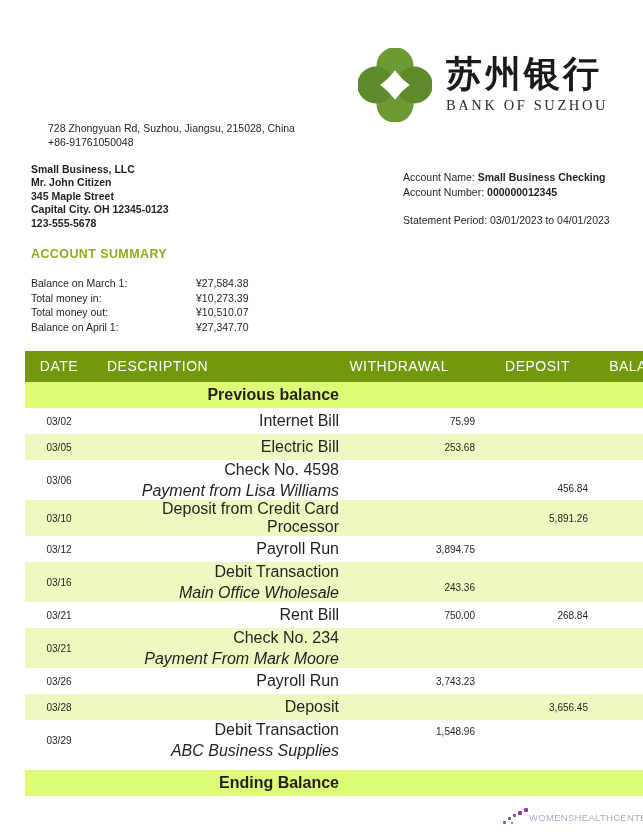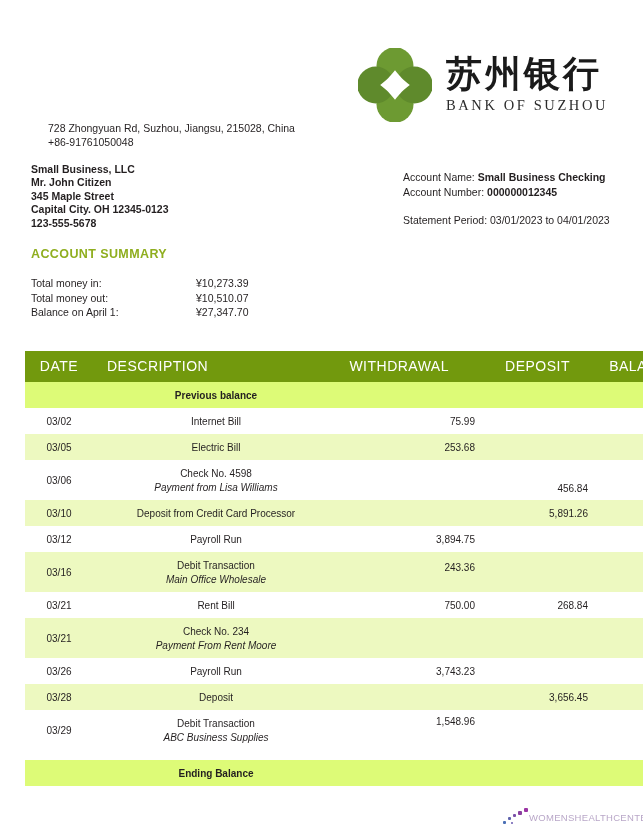--- a/index.html
+++ b/index.html
@@ -149,21 +149,21 @@
 
   .txn-table tbody td {
     vertical-align: middle;
     padding: 0;
     color: #231f20;
   }
   .txn-table tbody tr { height: 26px; }
   .txn-table tbody tr.tall { height: 40px; }
 
   td.c-date { text-align: center; font-size: 10px; }
-  td.c-desc { text-align: center; padding-left: 14px; font-size: 10px; }
+  td.c-desc { text-align: right; padding-left: 14px; font-size: 16px; }
   td.c-with { text-align: right; padding-right: 26px; font-size: 10px; }
   td.c-dep  { text-align: right; padding-right: 18px; font-size: 10px; }
   td.c-bal  { text-align: right; padding-right: 12px; font-size: 10px; }
 
   tr.shade td { background: #edf9c0; }
   tr.plain td { background: #ffffff; }
 
   tr.summary-row td {
     background: #ddfb77;
     font-weight: bold;
@@ -240,20 +240,24 @@
       <span>Account Number:</span>
       <span class="val">000000012345</span>
     </div>
     <div class="period">Statement Period: 03/01/2023 to 04/01/2023</div>
   </div>
 
   <div class="summary-title">ACCOUNT SUMMARY</div>
   <table class="summary-table">
     <tbody>
       <tr>
+        <td class="lbl">Balance on March 1:</td>
+        <td class="amt">¥27,584.38</td>
+      </tr>
+      <tr>
         <td class="lbl">Total money in:</td>
         <td class="amt">¥10,273.39</td>
       </tr>
       <tr>
         <td class="lbl">Total money out:</td>
         <td class="amt">¥10,510.07</td>
       </tr>
       <tr>
         <td class="lbl">Balance on April 1:</td>
         <td class="amt">¥27,347.70</td>
@@ -329,38 +333,38 @@
         <td class="c-dep"></td>
         <td class="c-bal">29,708.06</td>
       </tr>
 
       <tr class="shade tall">
         <td class="c-date">03/16</td>
         <td class="c-desc">
           <span class="desc-main">Debit Transaction</span>
           <span class="desc-sub">Main Office Wholesale</span>
         </td>
-        <td class="c-with" style="vertical-align:top;padding-top:10px">243.36</td>
+        <td class="c-with" style="vertical-align:top;padding-top:20px">243.36</td>
         <td class="c-dep" style="vertical-align:top;padding-top:6px"></td>
         <td class="c-bal" style="vertical-align:top;padding-top:6px">29,464.06</td>
       </tr>
 
       <tr class="plain">
         <td class="c-date">03/21</td>
         <td class="c-desc">Rent Bill</td>
         <td class="c-with">750.00</td>
         <td class="c-dep">268.84</td>
         <td class="c-bal">28,714.60</td>
       </tr>
 
       <tr class="shade tall">
         <td class="c-date">03/21</td>
         <td class="c-desc">
           <span class="desc-main">Check No. 234</span>
-          <span class="desc-sub">Payment From Rent Moore</span>
+          <span class="desc-sub">Payment From Mark Moore</span>
         </td>
         <td class="c-with" style="vertical-align:top;padding-top:6px"></td>
         <td class="c-dep" style="vertical-align:top;padding-top:6px"></td>
         <td class="c-bal" style="vertical-align:top;padding-top:6px">28,983.44</td>
       </tr>
 
       <tr class="plain">
         <td class="c-date">03/26</td>
         <td class="c-desc">Payroll Run</td>
         <td class="c-with">3,743.23</td>

